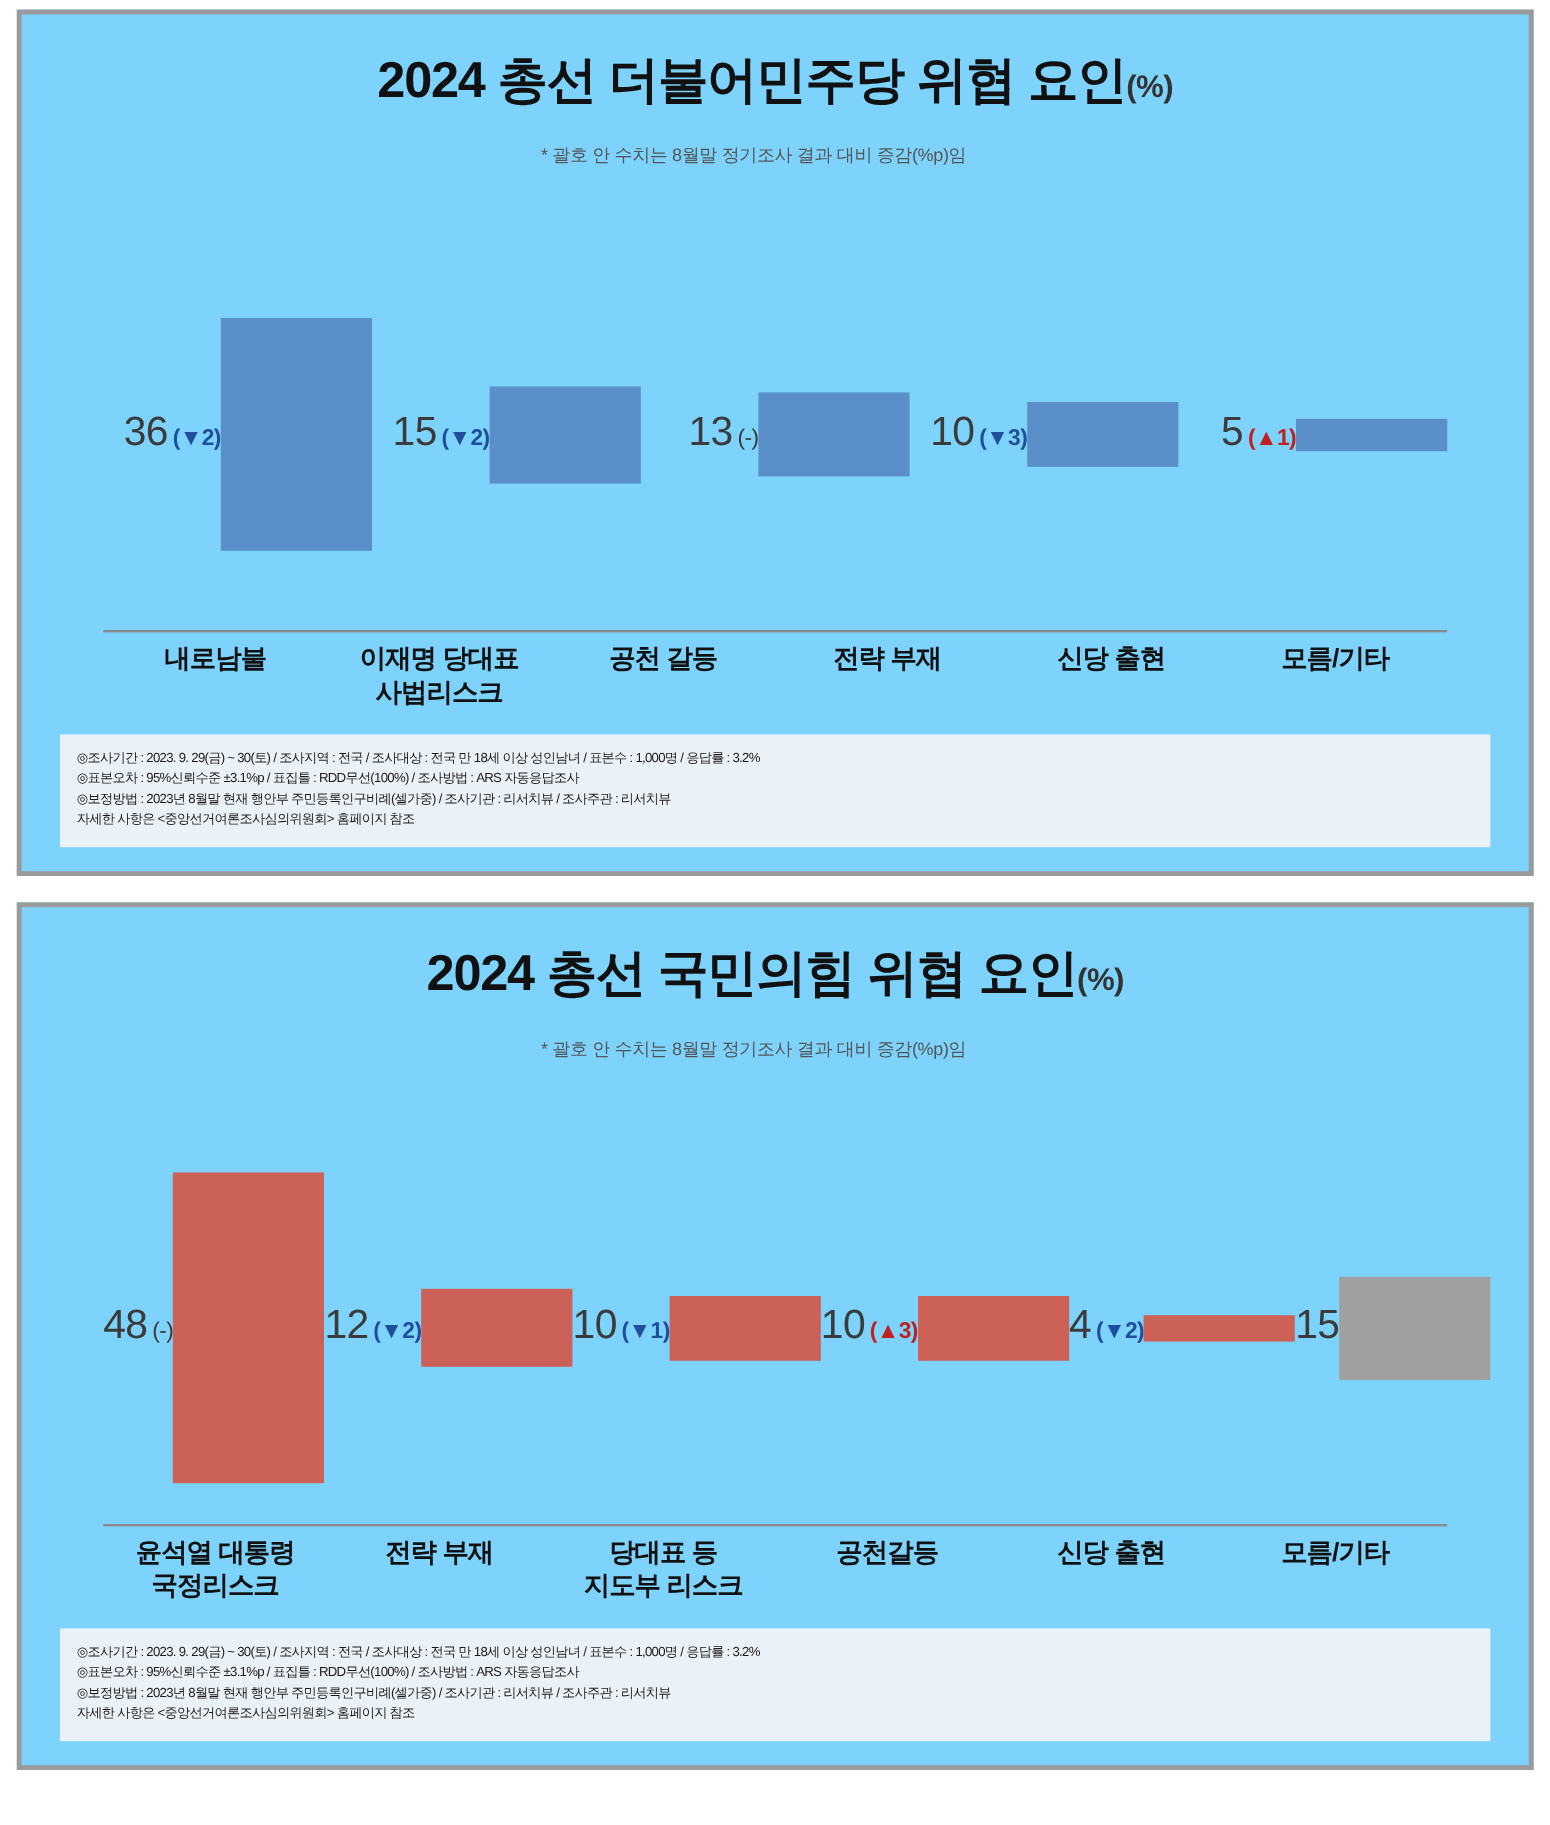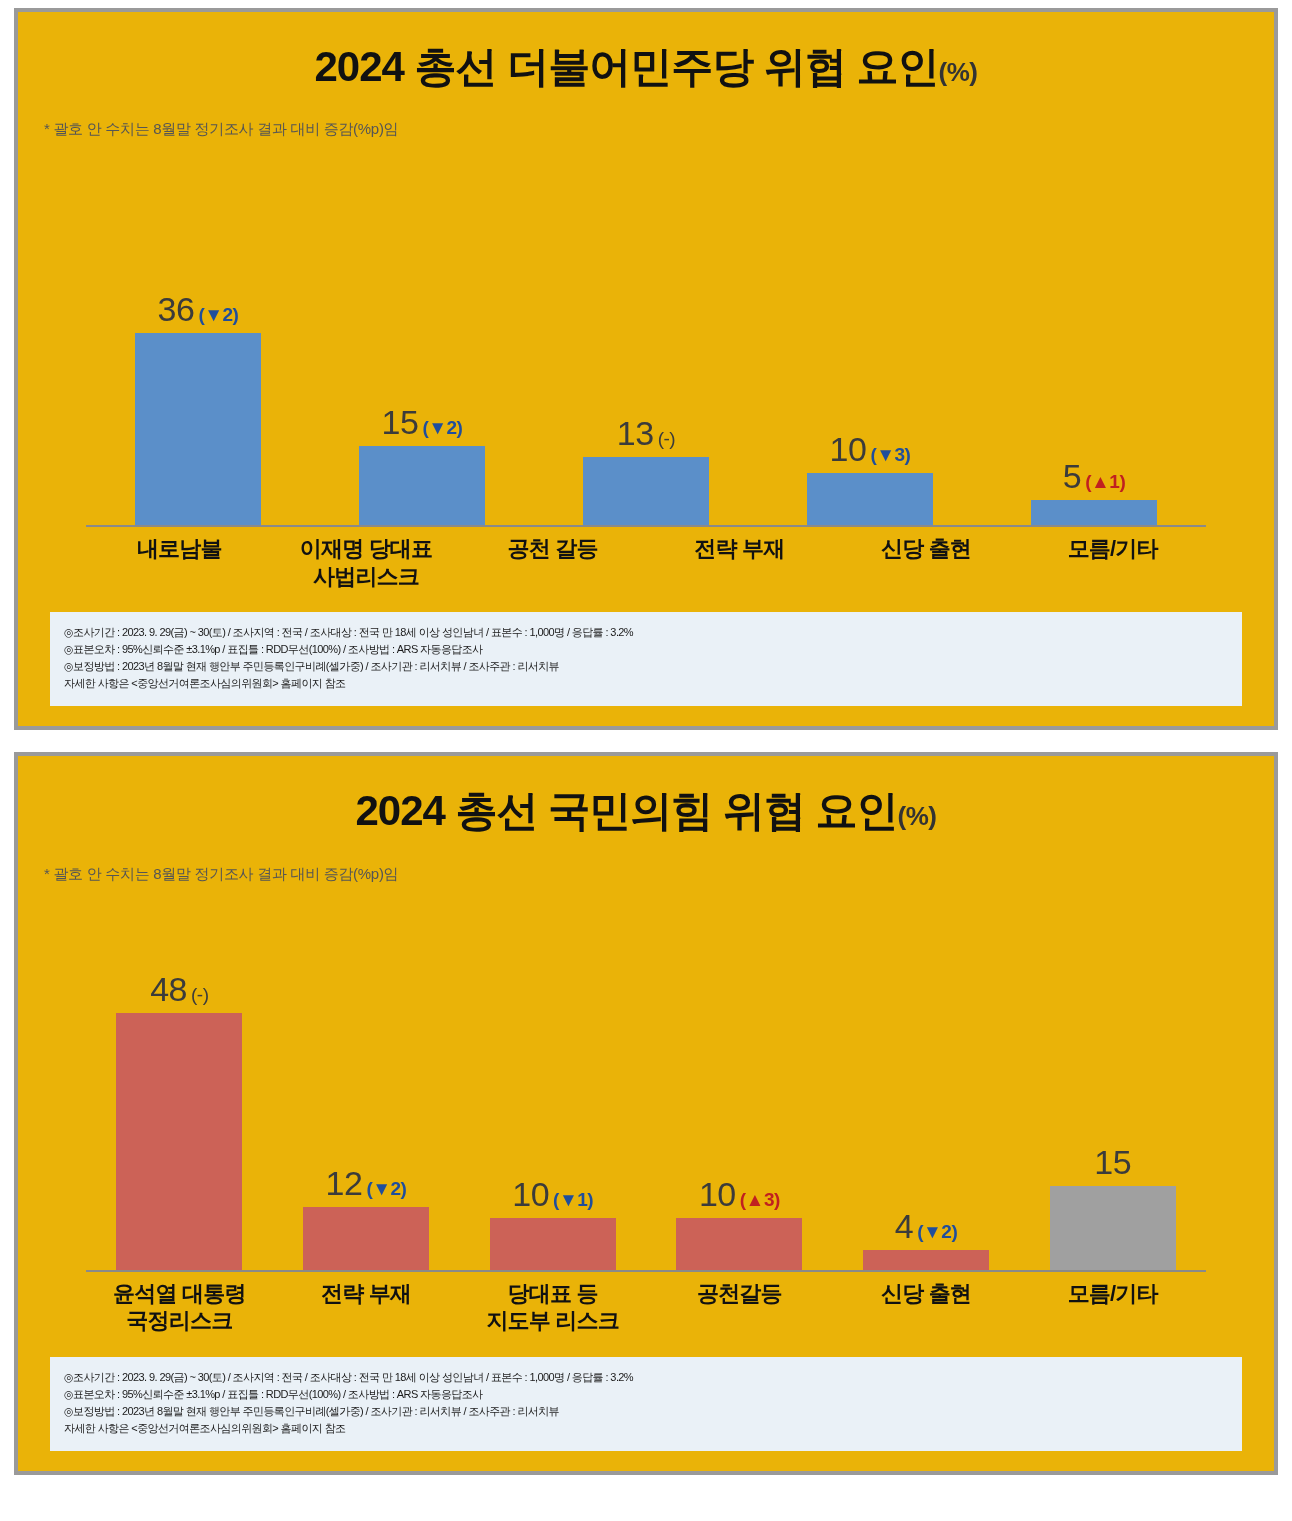--- a/index.html
+++ b/index.html
@@ -11,21 +11,21 @@
   .page {
     width: 1292px;
     min-height: 1521px;
     box-sizing: border-box;
     padding: 8px 14px 10px 14px;
     background: #ffffff;
   }
   .panel {
     border: 4px solid #9a9a9a;
     box-sizing: border-box;
-    background: #eab308;
+    background: #7dd3fc;
     padding: 18px 26px 20px 26px;
     margin-bottom: 22px;
   }
   .panel:last-child { margin-bottom: 0; }
 
   .chart-title {
     text-align: center;
     font-size: 42px;
     font-weight: bold;
     color: #111111;
@@ -33,21 +33,21 @@
     margin: 14px 0 0 0;
     line-height: 1.1;
   }
   .chart-title .unit {
     font-size: 26px;
     font-weight: bold;
     color: #333333;
     letter-spacing: -0.5px;
   }
   .note {
-    text-align: left;
+    text-align: center;
     font-size: 15px;
     color: #555555;
     margin: 30px 36px 0 0;
     letter-spacing: -0.3px;
   }
 
   .plot {
     position: relative;
     height: 330px;
     margin: 58px 42px 0 42px;
@@ -68,21 +68,21 @@
     position: absolute;
     left: 0;
     right: 0;
     bottom: 0;
     height: 2px;
     background: #8a8a8a;
   }
   .bar-col {
     flex: 1 1 0;
     display: flex;
-    flex-direction: column;
+    flex-direction: row;
     align-items: center;
     justify-content: flex-end;
     height: 100%;
     position: relative;
   }
   .bar-value {
     font-size: 34px;
     color: #3b3b3b;
     font-weight: normal;
     letter-spacing: -0.5px;

